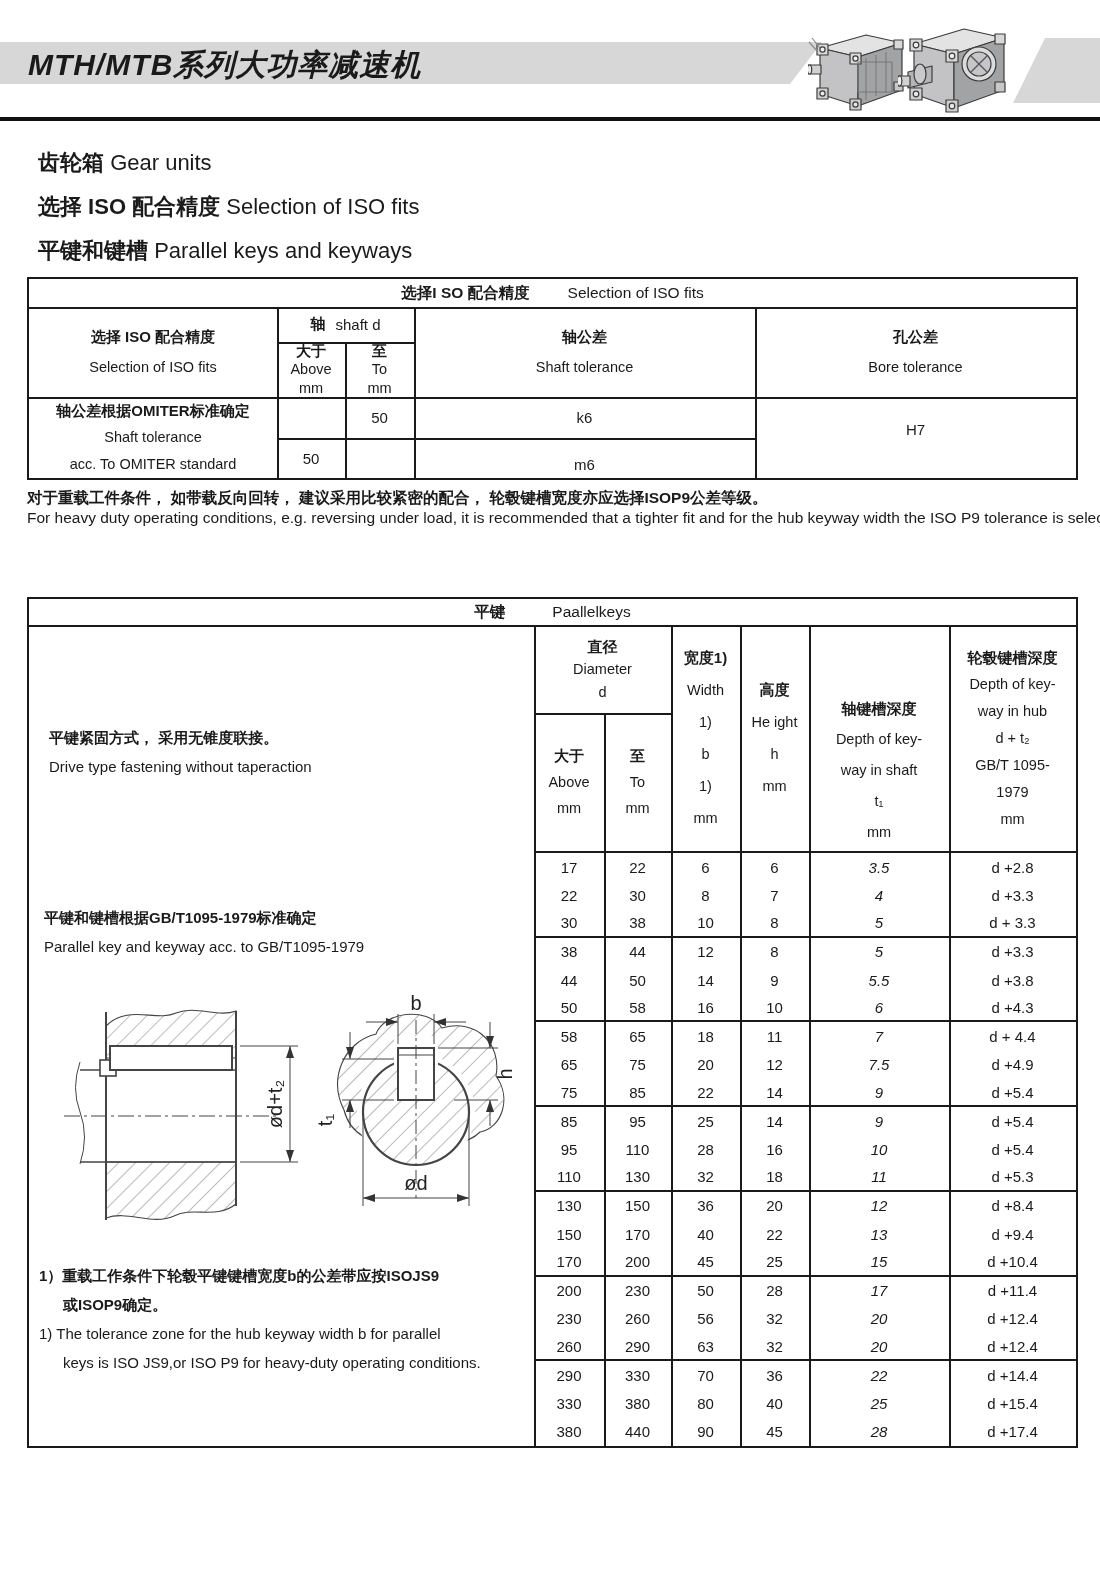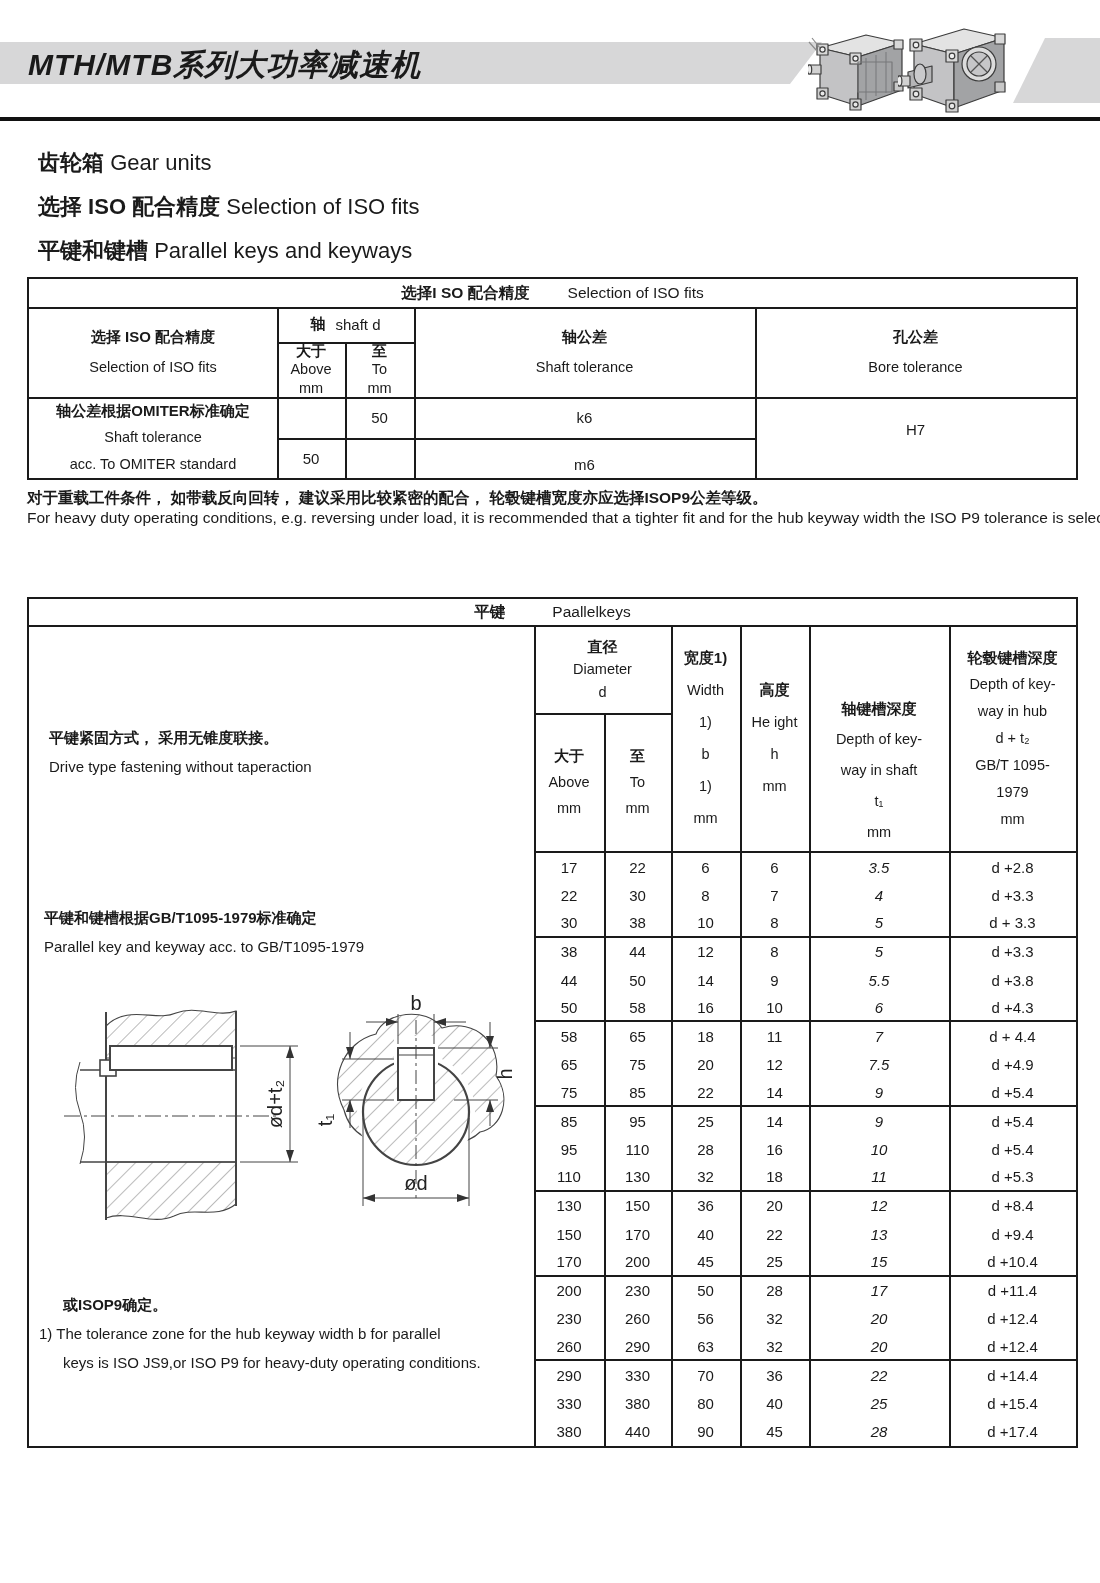--- a/index.html
+++ b/index.html
@@ -495,18 +495,19 @@
         <line x1="319" y1="216" x2="425" y2="216" stroke-width="1"></line>
         <polygon points="319,216 331,212 331,220" fill="#333" stroke="none"></polygon>
         <polygon points="425,216 413,212 413,220" fill="#333" stroke="none"></polygon>
       </g>
       <text x="372" y="28" font-size="20" fill="#222" text-anchor="middle" style="font-family:'Liberation Sans','DejaVu Sans',sans-serif">b</text>
       <text x="468" y="92" font-size="20" fill="#222" transform="rotate(-90 468 92)" text-anchor="middle" style="font-family:'Liberation Sans','DejaVu Sans',sans-serif">h</text>
       <text x="288" y="138" font-size="20" fill="#222" transform="rotate(-90 288 138)" text-anchor="middle" style="font-family:'Liberation Sans','DejaVu Sans',sans-serif">t₁</text>
       <text x="372" y="208" font-size="20" fill="#222" text-anchor="middle" style="font-family:'Liberation Sans','DejaVu Sans',sans-serif">ød</text>
     </svg>
 
+    <div class="ltxt-zh" style="left:10px;top:668px">1）重载工作条件下轮毂平键键槽宽度b的公差带应按ISOJS9</div>
     <div class="ltxt-zh" style="left:34px;top:697px">或ISOP9确定。</div>
     <div class="ltxt-en" style="left:10px;top:726px">1) The tolerance zone for the hub keyway width b for parallel</div>
     <div class="ltxt-en" style="left:34px;top:755px">keys is ISO JS9,or ISO P9 for heavy-duty operating conditions.</div>
   </div>
 
 </div>
 
 </body></html>

